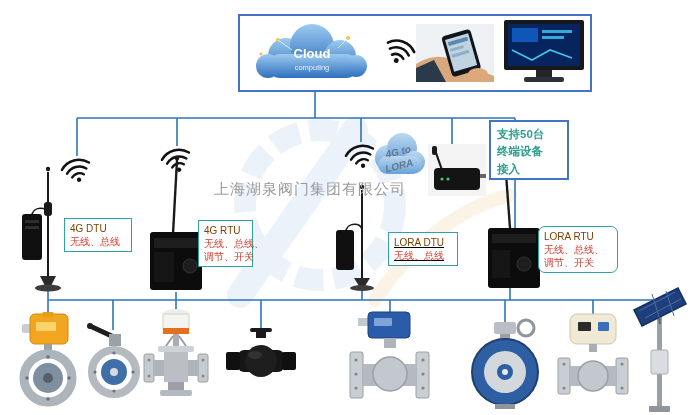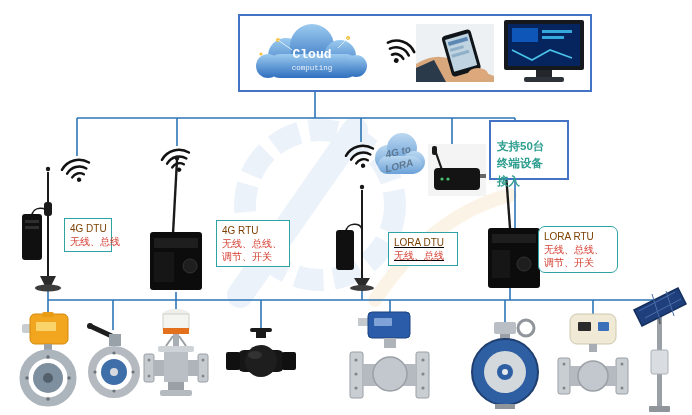--- a/index.html
+++ b/index.html
@@ -6,32 +6,32 @@
   body { background:#ffffff; }
   .canvas {
     position:relative; width:692px; height:415px; background:#ffffff;
     font-family:"Liberation Sans","DejaVu Sans",sans-serif; overflow:hidden;
   }
   .abs { position:absolute; }
   svg.connectors { position:absolute; left:0; top:0; width:692px; height:415px; pointer-events:none; }
   .bgmark { position:absolute; left:170px; top:95px; opacity:0.13; pointer-events:none; }
   .top-box {
     position:absolute; left:238px; top:14px; width:354px; height:78px;
-    border:2px solid #4472C4; background:#ffffff;font-family:Liberation Mono, monospace;
+    border:2px solid #4472C4; background:#ffffff;
   }
   .label-box {
     position:absolute; background:#ffffff; border:1.6px solid #2FA3A3;
     padding:3px 5px; font-size:10px; line-height:1.3; white-space:nowrap;
   }
   .label-box .dev-name { color:#7B3F00; display:block; }
   .label-box .dev-feat { color:#D23B2E; display:block; }
   .support-box {
     position:absolute; left:489px; top:120px; width:80px; height:60px;
     border:2px solid #4472C4; background:#ffffff; color:#2E9E8F;
-    font-weight:bold; font-size:11.5px; line-height:1.5; padding:16px 6px;
+    font-weight:bold; font-size:11.5px; line-height:1.5; padding:4px 6px;
   }
   .watermark-text {
     position:absolute; left:214px; top:180px; font-size:15px; color:#9A9A9A;
     letter-spacing:1px; white-space:nowrap;
   }
 </style>
 </head>
 <body>
 
 <div class="canvas">
@@ -199,26 +199,26 @@
 
   <svg class="abs" style="left:478px;top:154px" width="64" height="140" viewBox="0 0 64 140">
     <line x1="32" y1="74" x2="27" y2="6" stroke="#1A1A1A" stroke-width="2.4"></line>
     <circle cx="27" cy="4" r="2.4" fill="#1A1A1A"></circle>
     <rect x="10" y="74" width="52" height="60" rx="3" fill="#0C0C0C"></rect>
     <rect x="14" y="80" width="44" height="9" fill="#1E1E1E"></rect>
     <rect x="14" y="96" width="18" height="28" fill="#161616"></rect>
     <circle cx="46" cy="110" r="7" fill="#1E1E1E" stroke="#333333" stroke-width="1"></circle>
   </svg>
 
-  <div class="label-box" style="left:64px;top:218px;width:48px;">
+  <div class="label-box" style="left:64px;top:218px;width:68px;">
     <span class="dev-name">4G DTU</span>
     <span class="dev-feat">无线、总线</span>
   </div>
 
-  <div class="label-box" style="left:216px;top:220px;width:74px;">
+  <div class="label-box" style="left:198px;top:220px;width:55px;">
     <span class="dev-name">4G RTU</span>
     <span class="dev-feat">无线、总线、</span>
     <span class="dev-feat">调节、开关</span>
   </div>
 
   <div class="label-box" style="left:388px;top:232px;width:70px;text-decoration:underline;">
     <span class="dev-name">LORA DTU</span>
     <span class="dev-feat">无线、总线</span>
   </div>
 
@@ -227,20 +227,21 @@
     <span class="dev-feat">无线、总线、</span>
     <span class="dev-feat">调节、开关</span>
   </div>
 
   <div class="support-box">
     <div>支持50台</div>
     <div>终端设备</div>
     <div>接入</div>
   </div>
 
+  <div class="watermark-text">上海湖泉阀门集团有限公司</div>
 
   <svg class="abs" style="left:14px;top:312px" width="68" height="96" viewBox="0 0 68 96">
     <rect x="8" y="12" width="10" height="9" rx="2" fill="#C8CDD2"></rect>
     <rect x="16" y="2" width="38" height="30" rx="5" fill="#F2A51F" stroke="#D38A0E" stroke-width="1"></rect>
     <rect x="28" y="0" width="12" height="5" rx="2" fill="#E89C15"></rect>
     <rect x="22" y="10" width="20" height="9" rx="1" fill="#FBD36B"></rect>
     <rect x="30" y="32" width="8" height="9" fill="#9AA2A8"></rect>
     <circle cx="34" cy="66" r="24" fill="#FFFFFF" stroke="#ADB5BC" stroke-width="9"></circle>
     <circle cx="34" cy="66" r="15" fill="#7E8F9F"></circle>
     <circle cx="34" cy="66" r="5" fill="#54616C"></circle>

